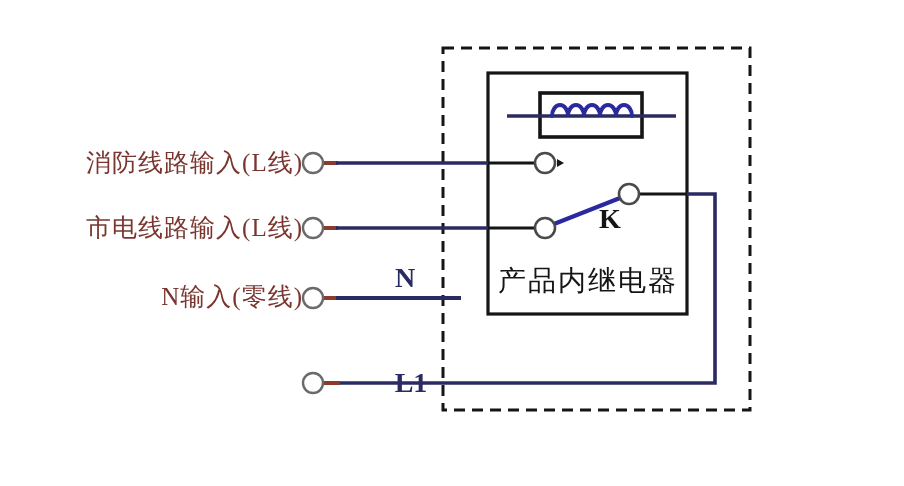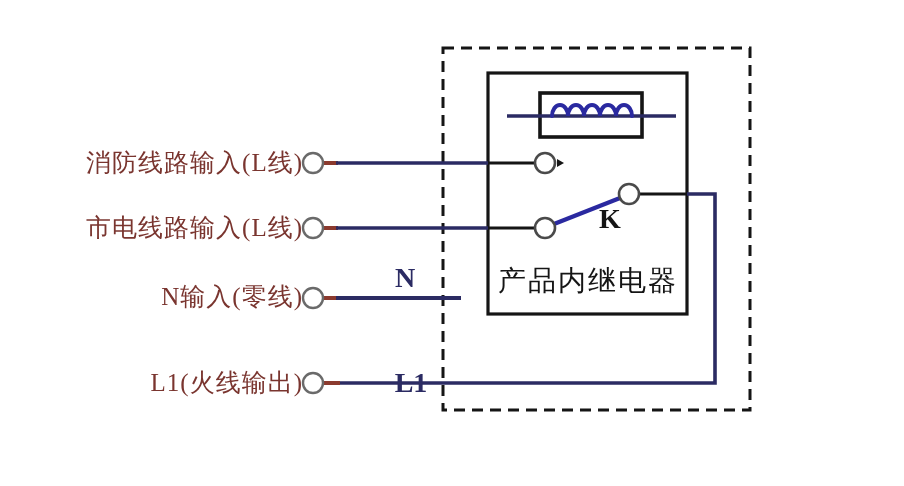--- a/index.html
+++ b/index.html
@@ -105,21 +105,20 @@
 
     <circle cx="313" cy="163" r="10" fill="#ffffff" stroke="#6a6a6a" stroke-width="2.4"></circle>
     <circle cx="313" cy="228" r="10" fill="#ffffff" stroke="#6a6a6a" stroke-width="2.4"></circle>
     <circle cx="313" cy="298" r="10" fill="#ffffff" stroke="#6a6a6a" stroke-width="2.4"></circle>
     <circle cx="313" cy="383" r="10" fill="#ffffff" stroke="#6a6a6a" stroke-width="2.4"></circle>
   </svg>
 
   <div class="term-label" style="top:149px;">消防线路输入(L线)</div>
   <div class="term-label" style="top:214px;">市电线路输入(L线)</div>
   <div class="term-label" style="top:283px;">N输入(零线)</div>
-  <div class="term-label" style="top:369px;">L1(火线输出)</div>
 
   <div class="wire-label" style="left:380px; top:264px; width:50px;">N</div>
   <div class="wire-label" style="left:386px; top:349px; width:50px;margin-top:20px;">L1</div>
 
   <div class="relay-title">产品内继电器</div>
 
   <div class="switch-label">K</div>
 
 </div>
 

